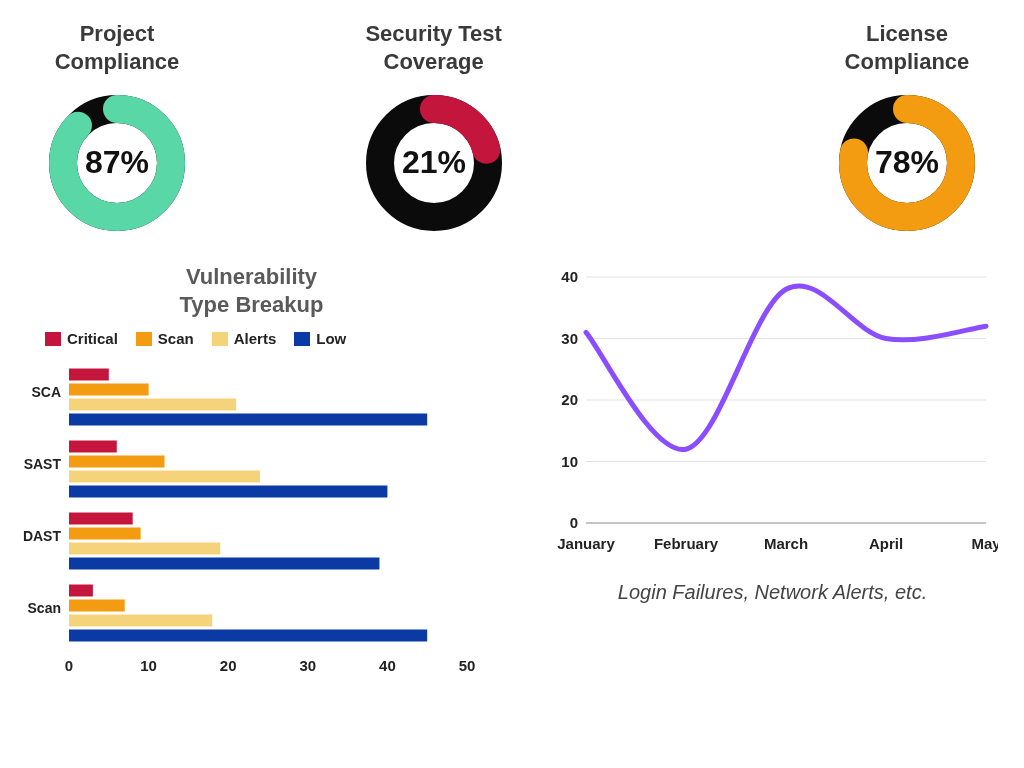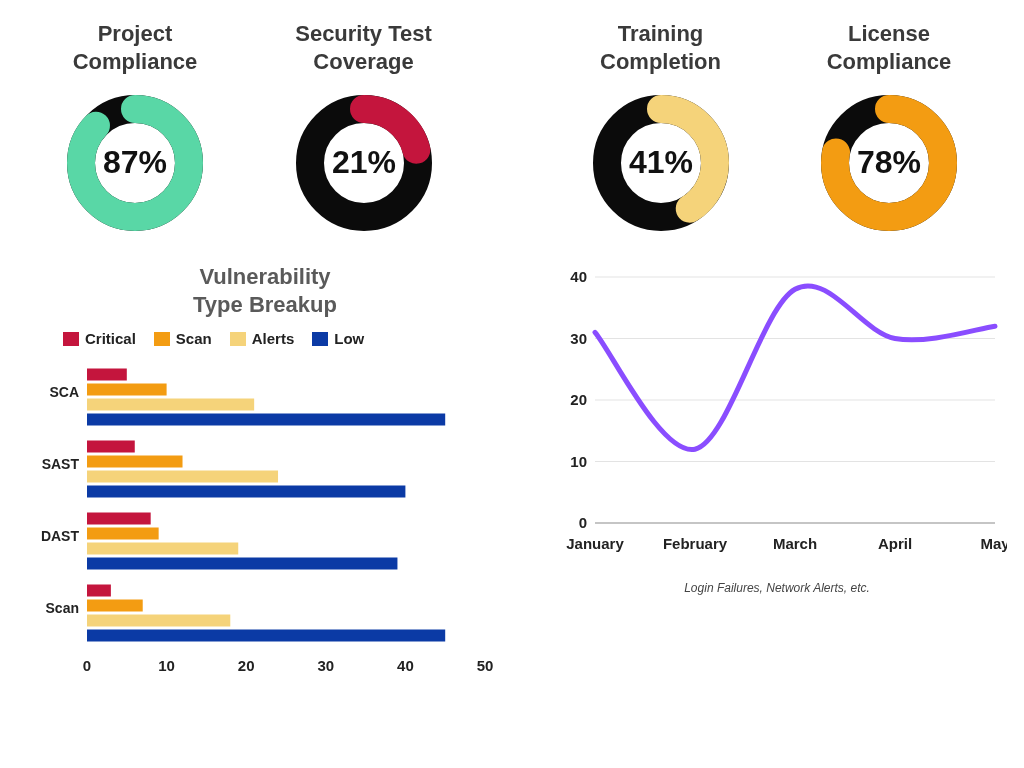--- a/index.html
+++ b/index.html
@@ -1,31 +1,31 @@
 <!DOCTYPE html>
 <html><head>
 <meta charset="utf-8">
 <style>
   html,body{margin:0;padding:0;width:1024px;height:768px;background:#fff;
     font-family:"Segoe UI",Arial,sans-serif;color:#222;}
-  .page{padding:20px 35px;}
+  .page{padding:20px 17px;}
   .donuts{display:flex;justify-content:space-between;align-items:flex-start;gap:12px;}
   .donut{display:flex;flex-direction:column;align-items:center;width:200px;}
   .donut h3{font-size:22px;font-weight:800;color:#3a3a3a;text-align:center;
     margin:0 0 8px 0;line-height:1.25;}
   .donut svg{display:block;}
   .spacer{width:40px;}
   .row2{display:flex;gap:52px;margin-top:20px;}
   .panel{flex:1;}
   .panel h3{font-size:22px;font-weight:800;color:#5a5a5a;text-align:center;
     margin:0 0 12px 0;line-height:1.25;}
   .legend{display:flex;gap:18px;font-size:15px;font-weight:700;margin:0 0 10px 28px;}
   .legend span{display:inline-flex;align-items:center;gap:6px;}
   .swatch{width:16px;height:14px;display:inline-block;}
-  .footnote{font-style:italic;color:#444;margin-top:14px;text-align:center;font-size:12px;}
+  .footnote{font-style:italic;color:#444;margin-top:14px;text-align:center;font-size:20px;}
 </style>
 </head>
 <body>
 <div class="page">
 
 <div class="donuts">
 
   <div class="donut">
     <h3>Project<br>Compliance</h3>
     <svg width="160" height="160" viewBox="0 0 160 160">
@@ -36,28 +36,20 @@
   </div>
   <div class="donut">
     <h3>Security Test<br>Coverage</h3>
     <svg width="160" height="160" viewBox="0 0 160 160">
           <circle cx="80" cy="80" r="54" fill="none" stroke="#0b0b0b" stroke-width="28"></circle>
           <circle cx="80" cy="80" r="54" fill="none" stroke="#c4153d" stroke-width="28" stroke-dasharray="71.2513213834165 268.04068520428115" stroke-linecap="round" transform="rotate(-90 80 80)"></circle>
           <text x="80" y="90" text-anchor="middle" font-size="32" font-weight="700" fill="#111">21%</text>
         </svg>
   </div>
   <div class="spacer"></div>
-  <div class="donut">
-    <h3>Training<br>Completion</h3>
-    <svg width="160" height="160" viewBox="0 0 160 160">
-          <circle cx="80" cy="80" r="54" fill="none" stroke="#0b0b0b" stroke-width="28"></circle>
-          <circle cx="80" cy="80" r="54" fill="none" stroke="#f5d37a" stroke-width="28" stroke-dasharray="139.109722700956 200.18228388674163" stroke-linecap="round" transform="rotate(-90 80 80)"></circle>
-          <text x="80" y="90" text-anchor="middle" font-size="32" font-weight="700" fill="#111">41%</text>
-        </svg>
-  </div>
   <div class="donut">
     <h3>License<br>Compliance</h3>
     <svg width="160" height="160" viewBox="0 0 160 160">
           <circle cx="80" cy="80" r="54" fill="none" stroke="#0b0b0b" stroke-width="28"></circle>
           <circle cx="80" cy="80" r="54" fill="none" stroke="#f39c12" stroke-width="28" stroke-dasharray="264.64776513840417 74.64424144929347" stroke-linecap="round" transform="rotate(-90 80 80)"></circle>
           <text x="80" y="90" text-anchor="middle" font-size="32" font-weight="700" fill="#111">78%</text>
         </svg>
   </div>
 </div>
 

